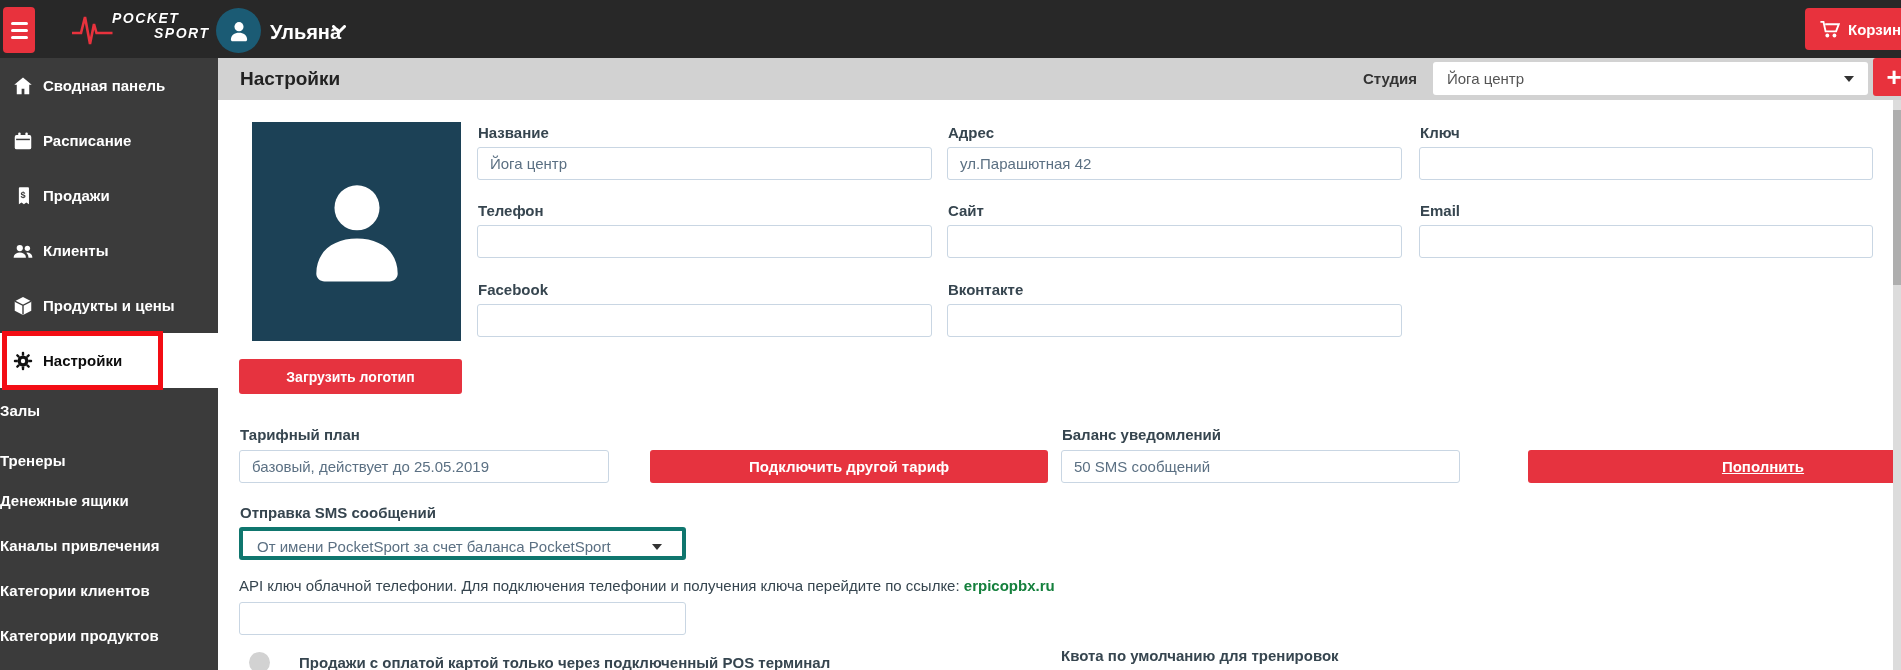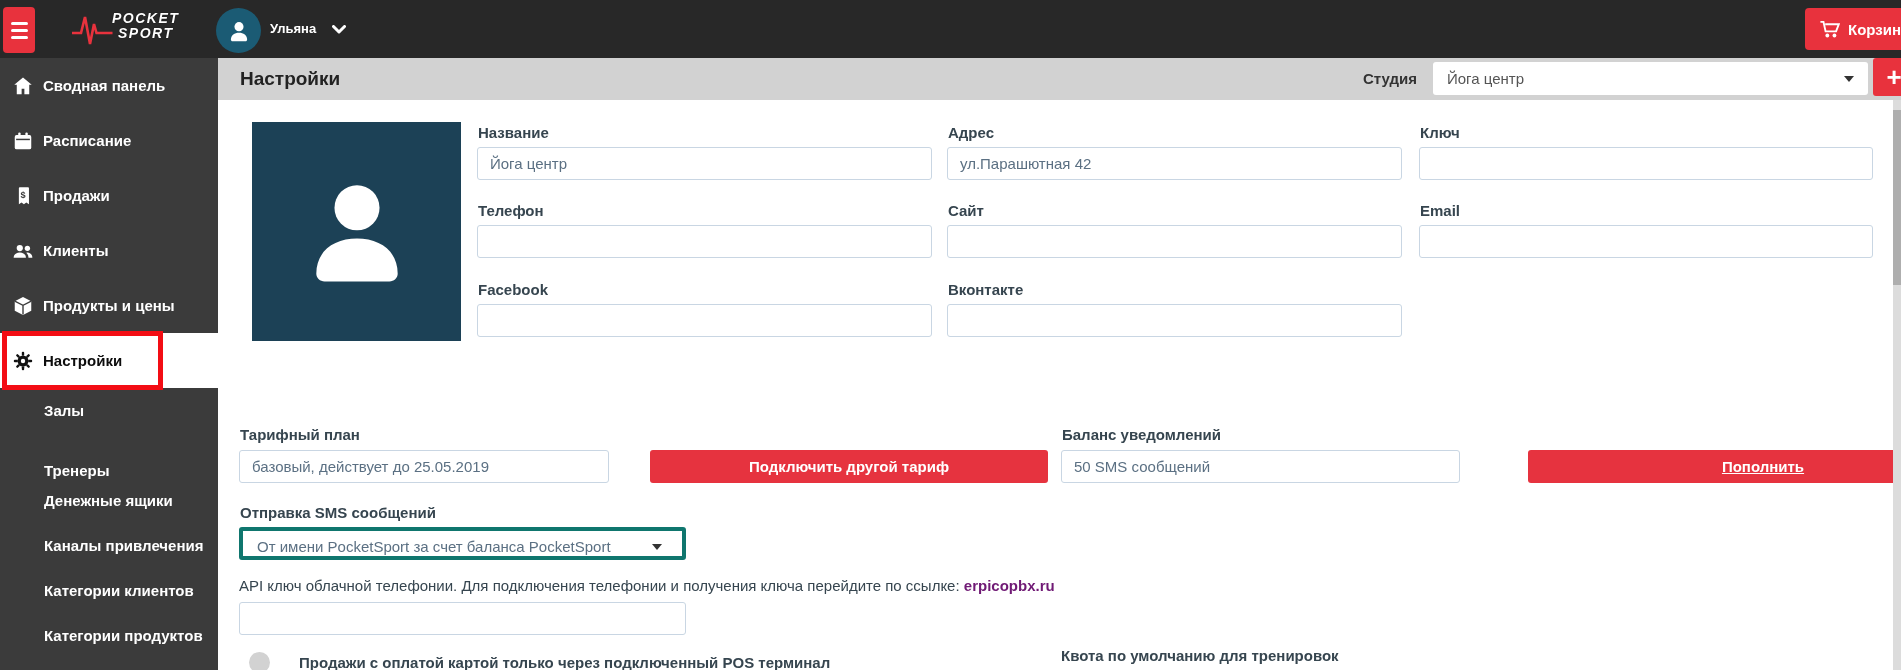--- a/index.html
+++ b/index.html
@@ -6,53 +6,53 @@
   #page{position:relative;width:1901px;height:670px;overflow:hidden;background:#fff;}
 
   
   .topbar{position:absolute;left:0;top:0;width:1901px;height:58px;background:#282828;}
   .hamburger{position:absolute;left:3px;top:7px;width:32px;height:46px;background:#e8323d;border-radius:4px;border:none;cursor:pointer;display:flex;flex-direction:column;justify-content:center;align-items:center;gap:4px;}
   .hamburger i{display:block;width:17px;height:3px;background:#fff;border-radius:2px;}
   .logo{position:absolute;left:72px;top:8px;width:115px;height:42px;}
   .logo svg{position:absolute;left:0;top:0;}
   .logo-text{position:absolute;left:40px;top:3px;color:#fff;font-weight:700;font-style:italic;font-size:14px;letter-spacing:1.5px;line-height:15px;text-shadow:0 0 1px #000;}
   .logo-text span{display:block;}
-  .logo-text span:last-child{padding-left:6px;}
+  .logo-text span:last-child{padding-left:6px;margin-left:36px;}
   .user-avatar{position:absolute;left:216px;top:8px;width:45px;height:45px;border-radius:50%;background:#1b5b74;display:flex;align-items:center;justify-content:center;}
-  .user-name{position:absolute;left:270px;top:21px;color:#fff;font-weight:700;font-size:13px;}
+  .user-name{position:absolute;left:270px;top:21px;color:#fff;font-weight:700;font-size:20px;}
   .user-caret{position:absolute;left:332px;top:25px;}
   .cart-btn{position:absolute;left:1805px;top:8px;width:120px;height:42px;background:#e8323d;border:none;border-radius:4px;color:#fff;font-weight:700;font-size:15px;font-family:"Liberation Sans",sans-serif;display:flex;align-items:center;gap:8px;padding:0 0 0 14px;cursor:pointer;}
 
   
   .sidebar{position:absolute;left:0;top:58px;width:218px;height:612px;background:#3b3b3b;}
   .side-item{position:absolute;left:0;width:218px;height:55px;display:flex;align-items:center;color:#fff;font-size:15px;font-weight:700;cursor:pointer;}
   .side-item .ic{width:22px;height:22px;margin-left:12px;margin-right:9px;display:flex;align-items:center;justify-content:center;}
   .side-item.active{background:#fff;color:#0d0d0d;}
   .annotation{position:absolute;left:2px;top:331px;width:161px;height:59px;border:5px solid #f30d14;box-sizing:border-box;pointer-events:none;z-index:5;}
-  .side-sub{position:absolute;left:0;width:218px;height:45px;display:flex;align-items:center;padding-left:44px;box-sizing:border-box;color:#fff;font-size:15px;font-weight:700;cursor:pointer;}
+  .side-sub{position:absolute;left:0;width:218px;height:45px;display:flex;align-items:center;box-sizing:border-box;color:#fff;font-size:15px;font-weight:700;cursor:pointer;}
 
   
   .headbar{position:absolute;left:218px;top:58px;width:1683px;height:42px;background:#d2d2d2;}
   .page-title{position:absolute;left:22px;top:0;height:42px;line-height:42px;font-size:19px;font-weight:700;color:#222;}
   .studio-label{position:absolute;left:1145px;top:0;height:42px;line-height:42px;font-size:15px;font-weight:700;color:#333;}
   .studio-select{position:absolute;left:1215px;top:4px;width:435px;height:33px;background:#fff;border-radius:3px;cursor:pointer;}
   .studio-select .val{position:absolute;left:14px;top:8px;font-size:15px;color:#555;}
   .caret{position:absolute;right:14px;top:14px;width:0;height:0;border-left:5px solid transparent;border-right:5px solid transparent;border-top:6px solid #333;}
   .add-btn{position:absolute;left:1873px;top:58px;width:42px;height:38px;background:#e8323d;border:none;border-radius:3px;color:#fff;font-size:26px;font-weight:700;line-height:34px;text-align:center;cursor:pointer;padding:0;font-family:"Liberation Sans",sans-serif;}
 
   
   .logo-square{position:absolute;left:252px;top:122px;width:209px;height:219px;background:#1c4156;display:flex;align-items:center;justify-content:center;}
   .lbl{position:absolute;font-size:15px;font-weight:700;color:#36454f;white-space:nowrap;}
   .inp{position:absolute;height:33px;box-sizing:border-box;border:1px solid #c9d6e3;border-radius:3px;background:#fff;font-family:"Liberation Sans",sans-serif;font-size:15px;color:#5b7083;padding:0 12px;outline:none;}
   .rbtn{position:absolute;height:33px;background:#e6333f;border:none;border-radius:3px;color:#fff;font-weight:700;font-size:15px;font-family:"Liberation Sans",sans-serif;cursor:pointer;}
   .upload-btn{position:absolute;left:239px;top:359px;width:223px;height:35px;background:#e6333f;border:none;border-radius:3px;color:#fff;font-weight:700;font-size:14px;font-family:"Liberation Sans",sans-serif;cursor:pointer;}
   .fake-select{position:absolute;height:33px;box-sizing:border-box;border:4px solid #0f766e;border-radius:3px;background:#fff;cursor:pointer;}
   .fake-select .val{position:absolute;left:14px;top:7px;font-size:15px;color:#5b7083;white-space:nowrap;}
   .api-line{position:absolute;left:239px;top:577px;font-size:15px;color:#36454f;font-weight:400;}
-  .api-line b{font-weight:700;color:#701a75;}
+  .api-line b{font-weight:700;color:#15803d;}
   .toggle-circle{position:absolute;left:249px;top:652px;width:21px;height:21px;border-radius:50%;background:#d2d2d2;cursor:pointer;}
   .pos-label{position:absolute;left:299px;top:654px;font-size:15px;font-weight:700;color:#36454f;white-space:nowrap;text-align:right;}
 
   
   .scrollbar{position:absolute;left:1893px;top:100px;width:8px;height:570px;background:#dcdcdc;}
   .scroll-thumb{position:absolute;left:0;top:10px;width:8px;height:175px;background:#aeaeae;}
 </style>
 </head>
 <body>
 
@@ -167,21 +167,21 @@
           </g>
           <circle cx="12" cy="12" r="2.4" fill="#fff"></circle>
         </svg>
       </span>
       <span>Настройки</span>
     </div>
 
     <div class="side-sub" style="top:330px;">
         <span>Залы</span>
       </div>
-    <div class="side-sub" style="top:390px;">
+    <div class="side-sub" style="top:380px;">
         <span>Тренеры</span>
       </div>
     <div class="side-sub" style="top:420px;">
         <span>Денежные ящики</span>
       </div>
     <div class="side-sub" style="top:465px;">
         <span>Каналы привлечения</span>
       </div>
     <div class="side-sub" style="top:510px;">
         <span>Категории клиентов</span>
@@ -202,20 +202,21 @@
     </div>
   </div>
   <button class="add-btn">+</button>
 
   <div class="logo-square">
     <svg width="132" height="138" viewBox="0 0 24 24">
       <circle cx="12" cy="7.6" r="4.1" fill="#fff"></circle>
       <path d="M4.6 19.6c0-4.2 3.3-6.4 7.4-6.4s7.4 2.2 7.4 6.4c0 .8-.7 1.4-1.5 1.4h-11.8c-.8 0-1.5-.6-1.5-1.4z" fill="#fff"></path>
     </svg>
   </div>
+  <button class="upload-btn">Загрузить логотип</button>
 
   <span class="lbl" style="left:478px;top:124px;">Название</span>
   <input class="inp" style="left: 477px; top: 147px; width: 455px;" value="Йога центр">
   <span class="lbl" style="left:948px;top:124px;">Адрес</span>
   <input class="inp" style="left: 947px; top: 147px; width: 455px;" value="ул.Парашютная 42">
   <span class="lbl" style="left:1420px;top:124px;">Ключ</span>
   <input class="inp" style="left: 1419px; top: 147px; width: 454px;" value="">
 
   <span class="lbl" style="left:478px;top:202px;">Телефон</span>
   <input class="inp" style="left: 477px; top: 225px; width: 455px;" value="">

